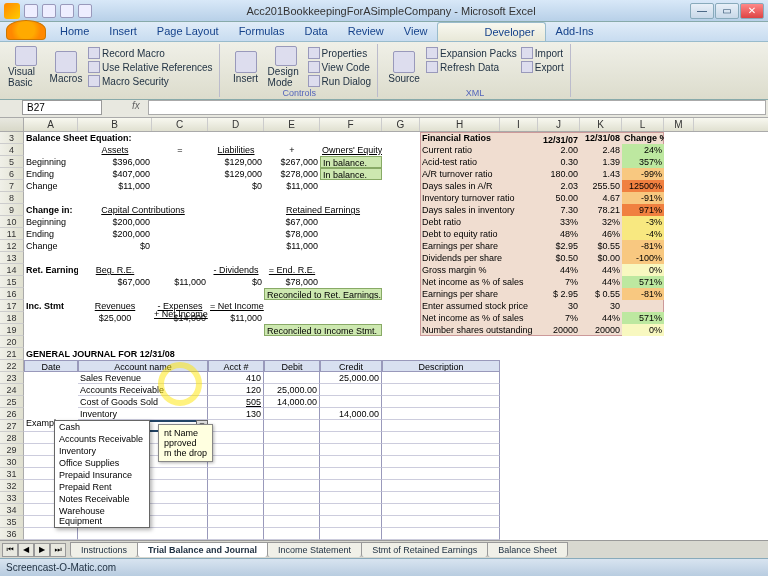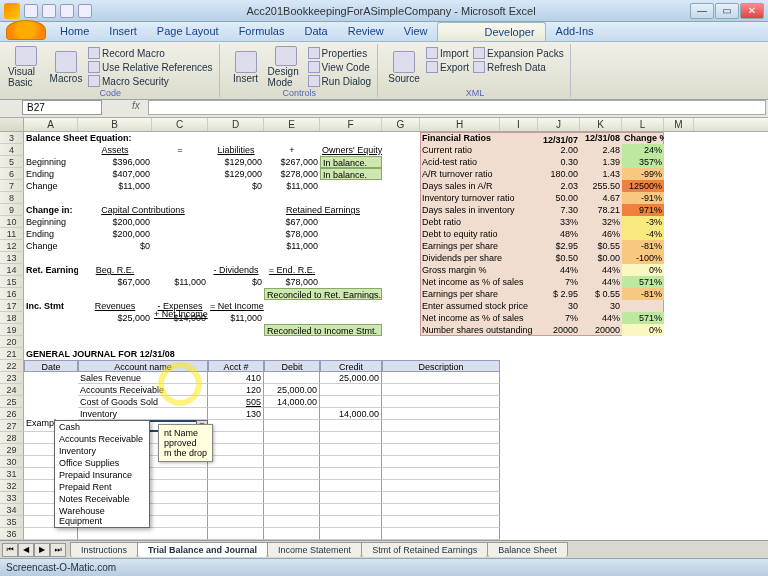--- a/index.html
+++ b/index.html
@@ -108,21 +108,20 @@
         <div class="rsm">
             <div class="ico"></div>
             <span>Use Relative References</span>
           </div>
         <div class="rsm">
             <div class="ico"></div>
             <span>Macro Security</span>
           </div>
       </div>
     </div>
-    <div class="lbl">Code</div>
   </div>
   <div class="rgroup">
     <div class="rbtns">
       <div class="rbig">
           <div class="ico"></div>
           <span>Insert</span>
         </div>
       <div class="rbig">
           <div class="ico"></div>
           <span>Design Mode</span>
@@ -146,35 +145,35 @@
   </div>
   <div class="rgroup">
     <div class="rbtns">
       <div class="rbig">
           <div class="ico"></div>
           <span>Source</span>
         </div>
       <div>
         <div class="rsm">
             <div class="ico"></div>
-            <span>Import</span>
-          </div>
-        <div class="rsm">
-            <div class="ico"></div>
-            <span>Export</span>
+            <span>Expansion Packs</span>
+          </div>
+        <div class="rsm">
+            <div class="ico"></div>
+            <span>Refresh Data</span>
           </div>
       </div>
       <div>
         <div class="rsm">
             <div class="ico"></div>
-            <span>Expansion Packs</span>
-          </div>
-        <div class="rsm">
-            <div class="ico"></div>
-            <span>Refresh Data</span>
+            <span>Import</span>
+          </div>
+        <div class="rsm">
+            <div class="ico"></div>
+            <span>Export</span>
           </div>
       </div>
     </div>
     <div class="lbl">XML</div>
   </div>
 </div>
 
 <div class="namebox">
   <div class="nb">B27</div>
   <div class="fx">fx</div>
@@ -276,21 +275,21 @@
       <div class="cell c u" style="left: 240px; top: 132px; width: 56px;">= End. R.E.</div>
       <div class="cell r" style="left: 54px; top: 144px; width: 74px;">$67,000</div>
       <div class="cell r" style="left: 128px; top: 144px; width: 56px;">$11,000</div>
       <div class="cell r" style="left: 184px; top: 144px; width: 56px;">$0</div>
       <div class="cell r" style="left: 240px; top: 144px; width: 56px;">$78,000</div>
       <div class="cell greenbox" style="left: 240px; top: 156px; width: 118px;">Reconciled to Ret. Earnings.</div>
       <div class="cell b" style="left: 0px; top: 168px; width: 54px;">Inc. Stmt</div>
       <div class="cell c u" style="left: 54px; top: 168px; width: 74px;">Revenues</div>
       <div class="cell c u" style="left: 128px; top: 168px; width: 56px;">- Expenses</div>
       <div class="cell c u" style="left: 184px; top: 168px; width: 56px;">= Net Income</div>
-      <div class="cell r" style="left: 54px; top: 180px; width: 74px;">$25,000</div>
+      <div class="cell r" style="left: 54px; top: 180px; width: 74px; text-align: center;">$25,000</div>
       <div class="cell r" style="left: 128px; top: 180px; width: 56px;">$14,000</div>
       <div class="cell r" style="left: 184px; top: 180px; width: 56px;">$11,000</div>
       <div class="cell greenbox" style="left: 240px; top: 192px; width: 118px;">Reconciled to Income Stmt.</div>
       <div class="ratiobox" style="position: absolute; left: 396px; top: 0px; width: 244px; height: 204px;"></div>
       <div class="cell b" style="left: 396px; top: 0px; width: 80px;">Financial Ratios</div>
       <div class="cell b r" style="left: 514px; top: 2px; width: 42px;">12/31/07</div>
       <div class="cell b r" style="left: 556px; top: 0px; width: 42px;">12/31/08</div>
       <div class="cell b r" style="left: 598px; top: 0px; width: 42px;">Change %</div>
       <div class="cell " style="left: 396px; top: 12px; width: 118px;">Current ratio</div>
       <div class="cell r" style="left: 514px; top: 12px; width: 42px;">2.00</div>

